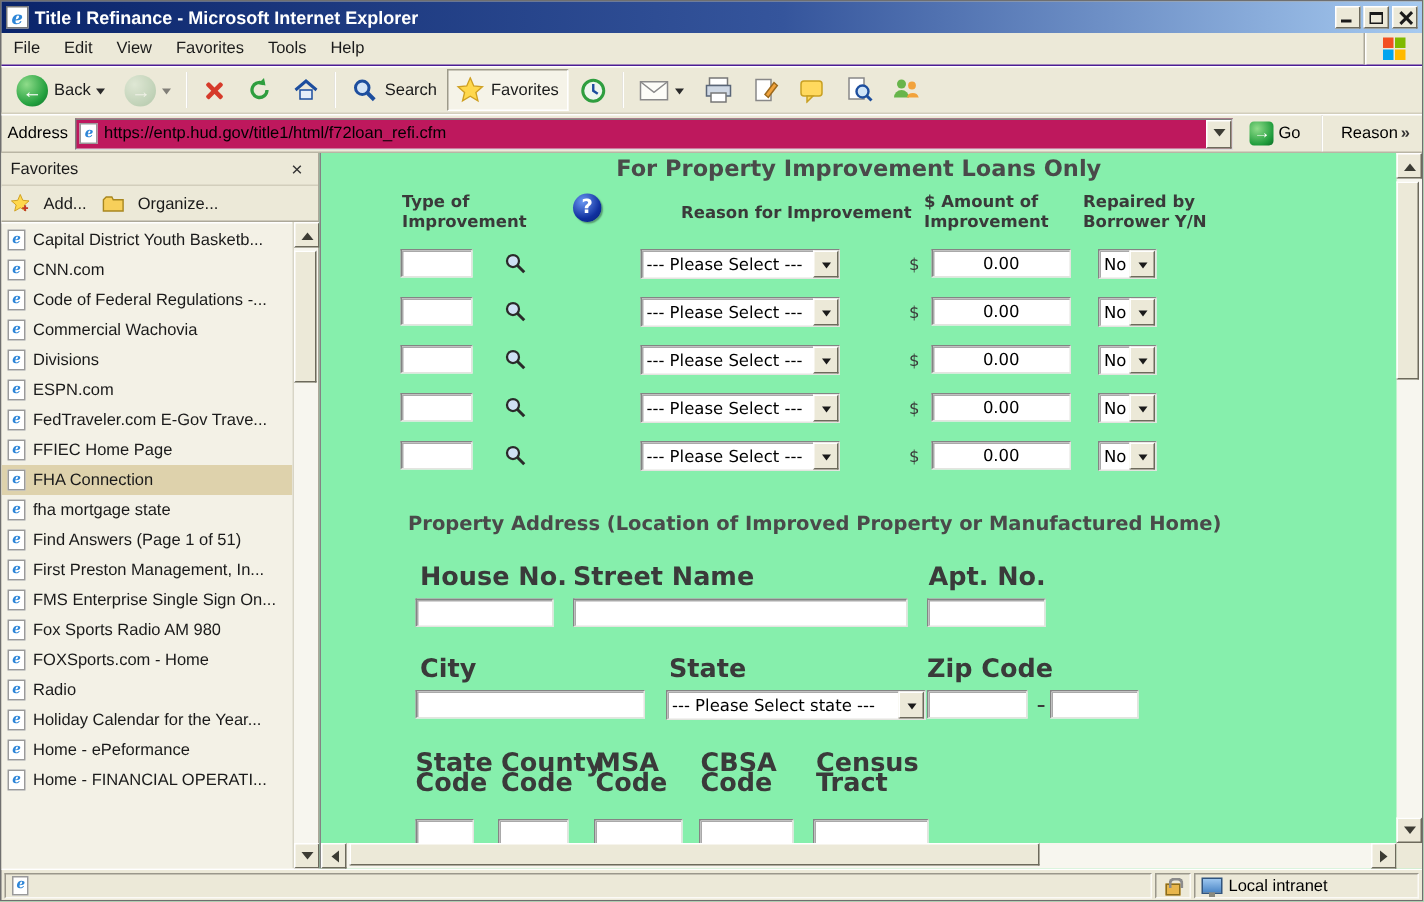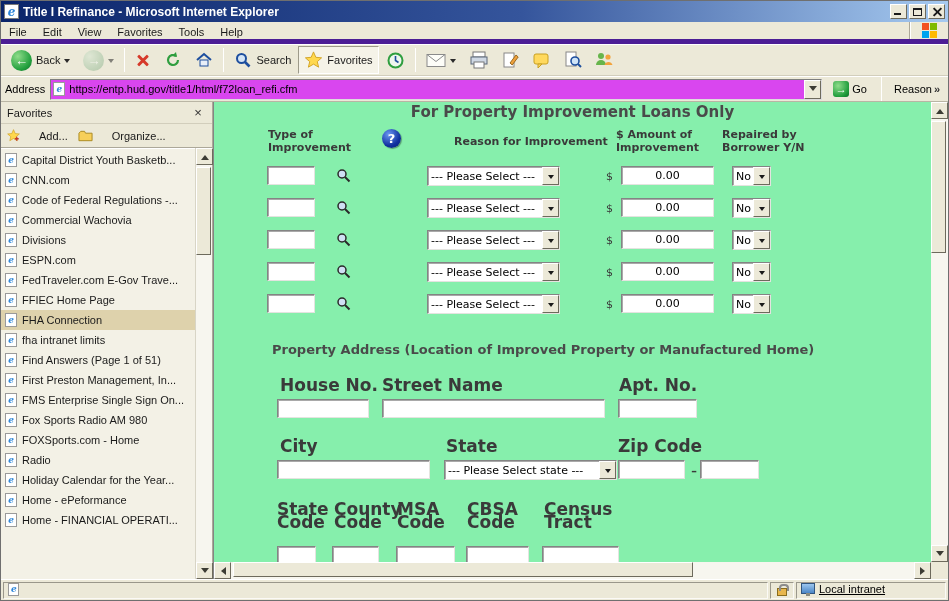--- a/index.html
+++ b/index.html
@@ -17,21 +17,21 @@
                  font-family:"DejaVu Serif", serif; line-height:1; }
   .title-text { color:#fff; font-weight:bold; font-size:12px; flex:1; white-space:nowrap; overflow:hidden; }
   .win-btn { width:17px; height:15px; background:#ece9d8; border:1px solid; border-color:#fff #6d6a5c #6d6a5c #fff;
              margin-left:2px; display:flex; align-items:center; justify-content:center; position:relative; }
   .g-min { position:absolute; bottom:3px; left:3px; width:7px; height:2px; background:#1a1a1a; }
   .g-max { width:9px; height:8px; border:1px solid #1a1a1a; border-top-width:2px; }
   .g-x1,.g-x2 { position:absolute; width:11px; height:2px; background:#1a1a1a; top:6px; left:3px; }
   .g-x1 { transform:rotate(45deg); } .g-x2 { transform:rotate(-45deg); }
 
   
-  .menubar { height:22px; display:flex; align-items:stretch; border-bottom:5px solid #4c1d95; flex:0 0 auto; }
+  .menubar { height:22px; display:flex; align-items:stretch; border-bottom:1px solid #4c1d95; flex:0 0 auto; }
   .menu-item { padding:4px 8px 0 8px; color:#1a1a1a; }
   .menu-spacer { flex:1; }
   .throbber { width:38px; border-left:1px solid #fff; box-shadow:-1px 0 0 #aca899; display:flex; align-items:center; justify-content:center; }
   .flag { width:15px; height:15px; display:grid; grid-template-columns:7px 7px; grid-template-rows:7px 7px; gap:1px; }
   .flag i:nth-child(1){background:#f25022;} .flag i:nth-child(2){background:#7fba00;}
   .flag i:nth-child(3){background:#00a4ef;} .flag i:nth-child(4){background:#ffb900;}
 
   
   .toolbar { height:32px; display:flex; align-items:center; padding:1px 4px; gap:1px;
              border-top:1px solid #fff; border-bottom:1px solid #d2cebc; flex:0 0 auto; }
@@ -47,21 +47,21 @@
   .fwd-circle::after { content:"→"; }
   .drop { width:0; height:0; border:3px solid transparent; border-top:4px solid #2a2a2a; margin-top:4px; }
   .tsep { width:1px; height:24px; background:#aca899; border-right:1px solid #fff; margin:0 3px; }
   .x-icon { position:relative; width:16px; height:16px; }
   .x-icon i { position:absolute; top:7px; left:1px; width:14px; height:3px; background:#d63a2a; border-radius:1px; }
   .x-icon i:nth-child(1){transform:rotate(45deg);} .x-icon i:nth-child(2){transform:rotate(-45deg);}
 
   
   .addressbar { height:26px; display:flex; align-items:center; padding:2px 4px; gap:5px;
                 border-top:1px solid #fff; border-bottom:1px solid #b9b5a4; flex:0 0 auto; }
-  .addr-field { flex:1; height:21px; background:#d946ef; border:1px solid #7f7f7f; border-bottom-color:#dcdcdc;
+  .addr-field { flex:1; height:21px; background:#be185d; border:1px solid #7f7f7f; border-bottom-color:#dcdcdc;
                 border-right-color:#dcdcdc; display:flex; align-items:center; padding-left:2px; }
   .addr-url { flex:1; font-size:11px; color:#000; white-space:nowrap; overflow:hidden; }
   .combo-btn { width:17px; height:19px; background:#ece9d8; border:1px solid; border-color:#fff #6d6a5c #6d6a5c #fff;
                display:flex; align-items:center; justify-content:center; }
   .go-btn { display:flex; align-items:center; gap:3px; padding:1px 5px; height:22px; border:1px solid transparent; }
   .go-icon { width:16px; height:16px; border-radius:3px; background:radial-gradient(circle at 32% 30%, #8fdc8a, #1f9c3b 70%, #0d6b28);
              color:#fff; display:flex; align-items:center; justify-content:center; font-weight:bold; font-size:11px; }
   .go-icon::after{ content:"→"; }
   .links-chip { display:flex; align-items:center; gap:2px; padding:0 4px; }
   .links-chip::after { content:"»"; font-weight:bold; color:#333; }
@@ -70,21 +70,21 @@
   .main { flex:1 1 auto; display:flex; min-height:0; }
 
   
   .sidebar { width:212px; flex:0 0 auto; display:flex; flex-direction:column; background:#f3f1e6; border-right:1px solid #aca899; }
   .fav-header { height:22px; background:#ece9d8; display:flex; align-items:center; padding:0 6px; border-bottom:1px solid #d2cebc; }
   .fav-title { flex:1; color:#1a1a1a; }
   .fav-close { width:16px; height:15px; display:flex; align-items:center; justify-content:center; color:#333; font-size:13px; }
   .fav-close::after{ content:"×"; }
   .fav-actions { height:24px; background:#ece9d8; display:flex; align-items:center; gap:10px; padding:0 6px;
                  border-bottom:1px solid #aca899; box-shadow:0 1px 0 #fff; }
-  .fav-act-btn { display:flex; align-items:center; gap:19px; color:#1a1a1a; }
+  .fav-act-btn { display:flex; align-items:center; gap:9px; color:#1a1a1a; }
   .fav-body { flex:1; display:flex; min-height:0; }
   .fav-list { flex:1; overflow:hidden; padding-top:2px; }
   .fav-item { height:20px; display:flex; align-items:center; gap:5px; padding:0 4px; white-space:nowrap; overflow:hidden; }
   .fav-item.selected { background:#ded2ac; }
   .fav-icon { width:12px; height:14px; background:#fff; border:1px solid #9a9a9a; flex:0 0 auto;
               display:flex; align-items:center; justify-content:center; }
   .fav-icon::after { content:"e"; color:#2e86d8; font-weight:bold; font-style:italic; font-size:9px;
                      font-family:"DejaVu Serif", serif; line-height:1; }
   .fav-label { overflow:hidden; text-overflow:clip; color:#1a1a1a; }
 
@@ -140,21 +140,21 @@
   .sel-btn { width:17px; background:#ece9d8; border:1px solid; border-color:#fff #6d6a5c #6d6a5c #fff;
              display:flex; align-items:center; justify-content:center; flex:0 0 auto; }
   .sel-btn::after { content:""; width:0; height:0; border:3px solid transparent; border-top:4px solid #1a1a1a; margin-top:4px; }
 
   .section2-title { position:absolute; left:58px; top:240px; font-weight:bold; font-size:13px; color:#4a4a4a; white-space:nowrap; }
   .flabel { position:absolute; font-weight:bold; font-size:17px; line-height:13px; color:#3a3a3a; }
 
   
   .statusbar { height:21px; flex:0 0 auto; display:flex; align-items:center; gap:2px; padding:2px 2px 1px 2px;
                border-top:1px solid #fff; }
-  .pane { height:17px; border:1px solid; border-color:#9a978b #fbfaf6 #fbfaf6 #9a978b; display:flex; padding:0 4px; gap:4px;text-decoration:underline; }
+  .pane { height:17px; border:1px solid; border-color:#9a978b #fbfaf6 #fbfaf6 #9a978b; display:flex; align-items:center; padding:0 4px; gap:4px; }
   .pane-main { flex:1; }
   .pane-lock { width:24px; justify-content:center; }
   .pane-zone { width:150px; }
   .doc-icon { width:11px; height:13px; background:#fff; border:1px solid #9a9a9a; position:relative; }
   .doc-icon::after { content:"e"; position:absolute; left:2px; top:0; color:#2e86d8; font-weight:bold; font-style:italic;
                      font-size:9px; font-family:"DejaVu Serif", serif; }
   .lock-glyph { width:10px; height:8px; background:#e8b64c; border:1px solid #8a6d1e; position:relative; margin-top:5px; }
   .lock-glyph::before { content:""; position:absolute; top:-5px; left:1px; width:6px; height:5px;
                         border:2px solid #8c8c8c; border-bottom:none; border-radius:4px 4px 0 0; }
   .zone-icon { width:14px; height:11px; background:linear-gradient(#9cc6ef,#4b86c6); border:1px solid #31557f; position:relative; }
@@ -365,21 +365,21 @@
           <div class="fav-item">
               <span class="fav-icon"></span>
               <span class="fav-label">FFIEC Home Page</span>
             </div>
           <div class="fav-item selected">
               <span class="fav-icon"></span>
               <span class="fav-label">FHA Connection</span>
             </div>
           <div class="fav-item">
               <span class="fav-icon"></span>
-              <span class="fav-label">fha intranet limits</span>
+              <span class="fav-label">fha mortgage state</span>
             </div>
           <div class="fav-item">
               <span class="fav-icon"></span>
               <span class="fav-label">Find Answers (Page 1 of 51)</span>
             </div>
           <div class="fav-item">
               <span class="fav-icon"></span>
               <span class="fav-label">First Preston Management, In...</span>
             </div>
           <div class="fav-item">

